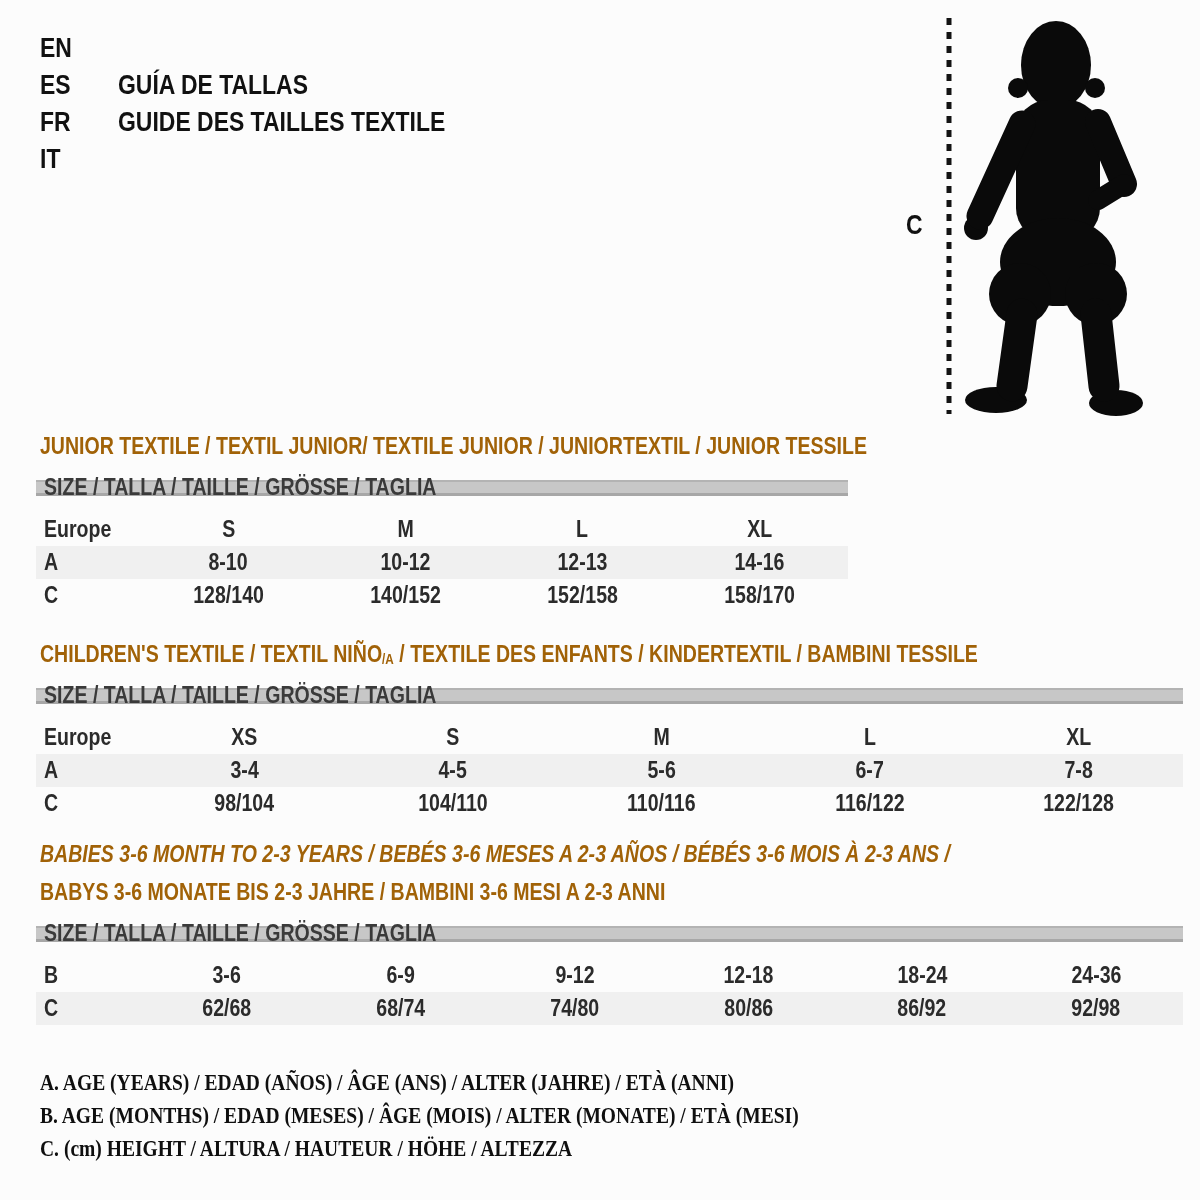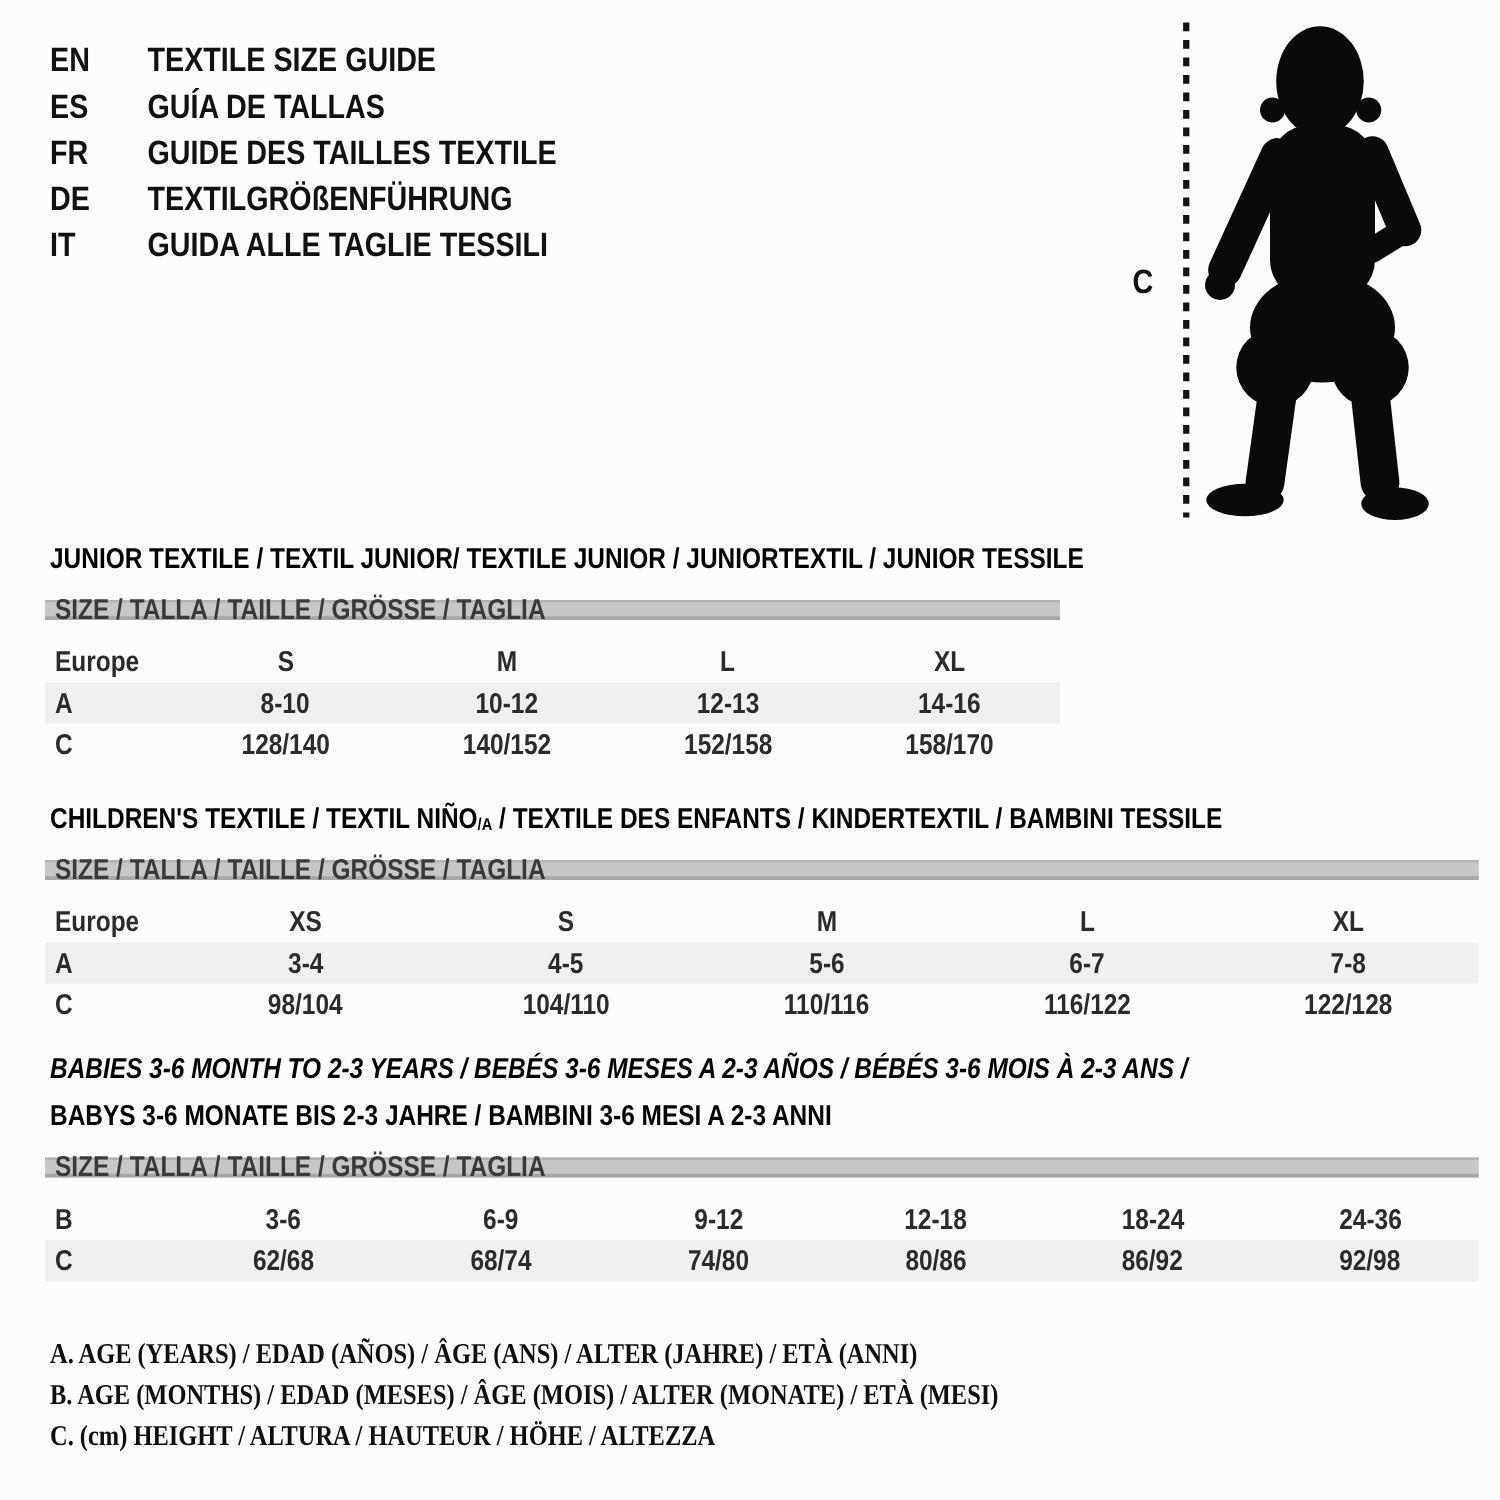--- a/index.html
+++ b/index.html
@@ -17,21 +17,21 @@
   .lang-block { position:absolute; left:40px; top:30px; }
   .lang-row { display:flex; height:37px; align-items:center; font-size:27px; color:#111; }
   .lang-row .code { width:78px; }
 
   
   .dash-svg { position:absolute; left:944px; top:16px; }
   .measure-label { position:absolute; left:906px; top:210px; font-size:27px; color:#111; }
   .baby-svg { position:absolute; left:958px; top:16px; }
 
   
-  .sec-title { position:absolute; font-size:23px; color:#000000; height:26px; line-height:26px; }
+  .sec-title { position:absolute; font-size:23px; color:#a16207; height:26px; line-height:26px; }
   .subsm { font-size:0.6em; vertical-align:-0.12em; }
 
   
   .size-bar {
     position:absolute; left:36px; height:16px; box-sizing:border-box;
     background:#c7c7c7; border-top:2px solid #b3b3b3; border-bottom:3px solid #a7a7a7;
     display:flex; align-items:center; padding-left:8px;
     font-size:23px; color:#3a3a3a;
   }
 
@@ -46,37 +46,31 @@
   .legend-line { position:absolute; left:40px; font-size:23px; height:33px; line-height:33px; color:#0f0f0f;font-family:Liberation Serif, serif; }
 </style>
 </head>
 <body>
 
 <div class="page">
 
   <div class="lang-block">
     <div class="lang-row">
       <span class="code"><span class="cx">EN</span></span>
-      <span class="ltitle"><span class="cx">TEXTILE SIZE GUIDE</span></span>
     </div>
     <div class="lang-row">
       <span class="code"><span class="cx">ES</span></span>
       <span class="ltitle"><span class="cx">GUÍA DE TALLAS</span></span>
     </div>
     <div class="lang-row">
       <span class="code"><span class="cx">FR</span></span>
       <span class="ltitle"><span class="cx">GUIDE DES TAILLES TEXTILE</span></span>
     </div>
     <div class="lang-row">
-      <span class="code"><span class="cx">DE</span></span>
-      <span class="ltitle"><span class="cx">TEXTILGRÖßENFÜHRUNG</span></span>
-    </div>
-    <div class="lang-row">
       <span class="code"><span class="cx">IT</span></span>
-      <span class="ltitle"><span class="cx">GUIDA ALLE TAGLIE TESSILI</span></span>
     </div>
   </div>
 
   <svg class="dash-svg" width="10" height="400">
     <line x1="5" y1="2" x2="5" y2="398" stroke="#131313" stroke-width="5" stroke-dasharray="7 7"></line>
   </svg>
 
   <div class="measure-label">
     <span class="cx">C</span>
   </div>

